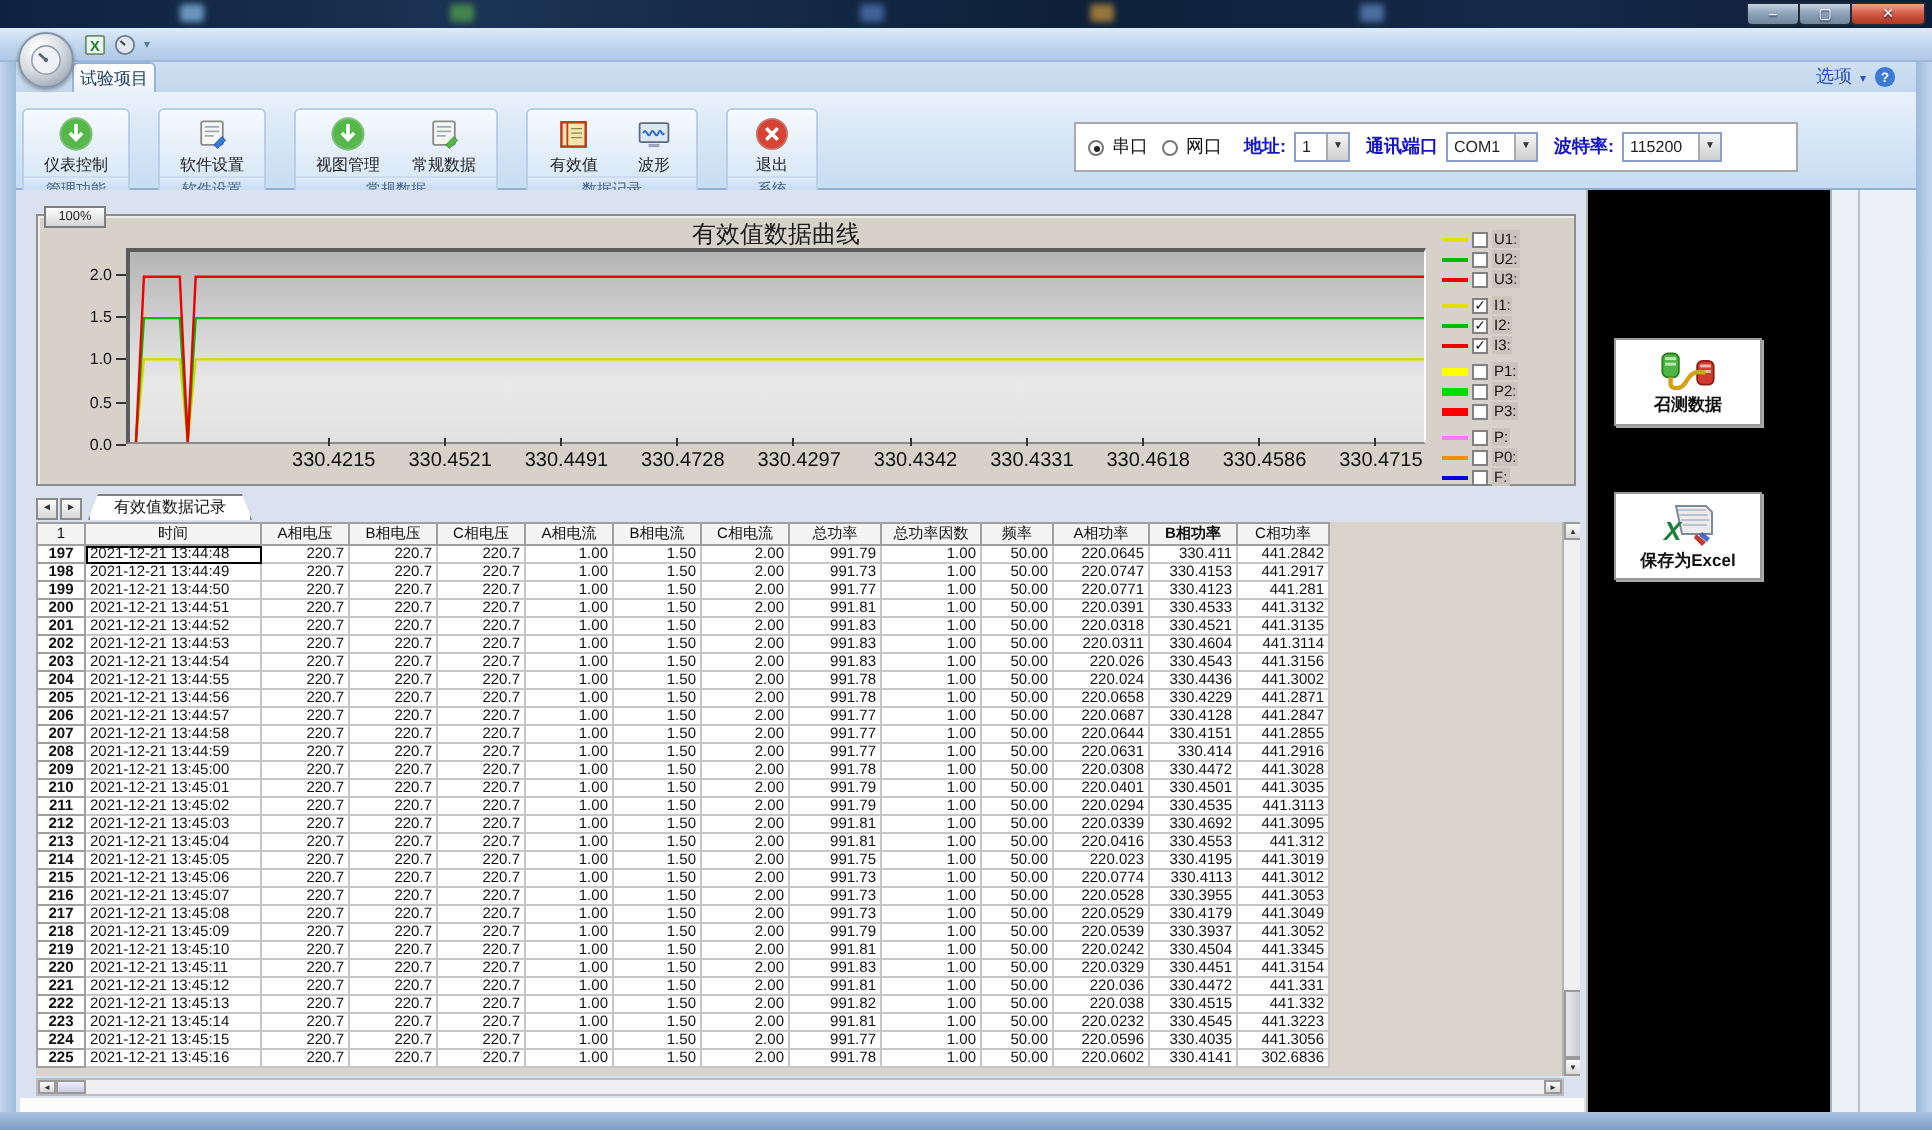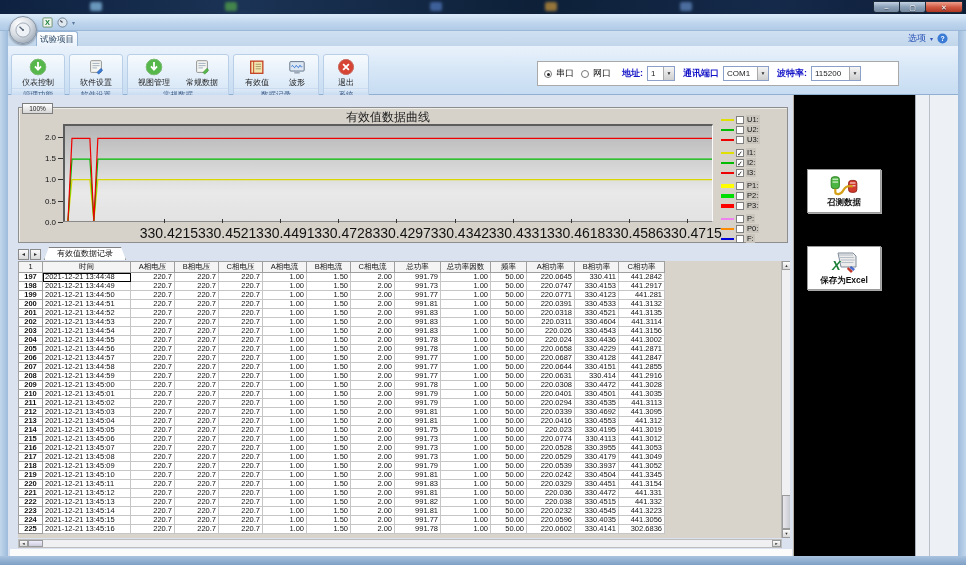--- a/index.html
+++ b/index.html
@@ -19,21 +19,21 @@
 .frame-right{position:absolute;right:0;top:31px;width:8px;height:525px;background:linear-gradient(90deg,#9dbbdc,#c3d7ec)}
 .frame-bottom{position:absolute;left:0;top:556px;width:966px;height:9px;background:linear-gradient(#a9c3e0,#7e9fc4)}
 
 .tabrow{position:absolute;left:8px;top:31px;width:950px;height:15px;background:linear-gradient(#cfe0f2,#c2d6eb)}
 .ribbontab{position:absolute;left:28px;top:0;height:15px;padding:0 3px;background:linear-gradient(#ffffff,#eaf2fb);border:1px solid #95b4d6;border-bottom:none;border-radius:3px 3px 0 0;font-size:8.5px;line-height:14px;color:#1d3least;color:#23405f}
 .optionsbox{position:absolute;right:10px;top:1px;display:flex;align-items:center;gap:4px}
 .optlabel{color:#2a54b8;font-size:9px}
 .optarrow{color:#2a54b8;font-size:6px}
 
 .ribbon{position:absolute;left:8px;top:46px;width:950px;height:49px;background:linear-gradient(#e9f2fb,#d4e5f6 55%,#c7dcf2);border-bottom:1px solid #8fb0d0}
-.rgroups{position:absolute;left:3px;top:8px;display:flex;gap:4px}
+.rgroups{position:absolute;left:3px;top:8px;display:flex;gap:14px}
 .rgroup{border:1px solid #b9cfe8;border-radius:3px;background:linear-gradient(#f6fafd,#dfecf9 60%,#d2e3f5);display:flex;flex-direction:column}
 .rbtns{display:flex;flex:1;align-items:flex-start;padding:2px 3px 0 3px;gap:2px}
 .rbtn{width:46px;display:flex;flex-direction:column;align-items:center;gap:1px;padding-top:1px;cursor:default}
 .rbtn .lbl{font-size:8px;color:#222;white-space:nowrap}
 .glabel{height:11px;font-size:7.5px;color:#44628c;text-align:center;line-height:11px;background:linear-gradient(rgba(255,255,255,.1),rgba(160,190,225,.45));border-top:1px solid #cbdcf0;border-radius:0 0 3px 3px}
 
 .connbox{position:absolute;left:529px;top:15px;width:362px;height:25px;background:#fff;border:1px solid #a9a9a9;display:flex;align-items:center;padding:0 6px;gap:4px;font-size:9px}
 .radio{width:8px;height:8px;border:1px solid #777;border-radius:50%;background:#fff;position:relative;display:inline-block}
 .radio.sel::after{content:"";position:absolute;left:2px;top:2px;width:3px;height:3px;border-radius:50%;background:#222}
 .rlabel{font-size:9px;color:#111;margin-right:3px}
@@ -44,21 +44,21 @@
 
 .client{position:absolute;left:8px;top:95px;width:950px;height:461px;background:#d9e2ee}
 
 .chartbox{position:absolute;left:10px;top:12px;width:770px;height:136px;background:#d6d2ca;border:1px solid #8e8e8e;box-shadow:inset 1px 1px 0 #efede8}
 .zoombtn{position:absolute;left:3px;top:-5px;width:31px;height:11px;background:linear-gradient(#fefefe,#d6d6d6);border:1px solid #7d7d7d;font-size:6.5px;text-align:center;line-height:9px;color:#222;z-index:3}
 .ctitle{position:absolute;left:44px;top:1px;width:650px;text-align:center;font-size:12px;color:#1a1a1a}
 .plot{position:absolute;left:44px;top:16px;width:650px;height:98px;background:linear-gradient(#b5b5b5,#e9e9e9 70%,#e2e2e2);border-top:2px solid #5c5c5c;border-left:2px solid #5c5c5c;border-right:1px solid #fafafa;border-bottom:1px solid #8a8a8a}
 .plot svg{position:absolute;left:0;top:0;width:100%;height:100%}
 .ylab{position:absolute;width:26px;text-align:right;font-size:8px;color:#111}
 .ytick{position:absolute;left:39px;width:5px;height:1px;background:#333}
-.xlab{position:absolute;top:117px;width:48px;margin-left:-24px;text-align:left;font-size:14px;color:#111}
+.xlab{position:absolute;top:117px;width:48px;margin-left:-24px;text-align:right;font-size:10px;color:#111}
 .xtick{position:absolute;top:111px;width:1px;height:4px;background:#333}
 .legend{position:absolute;left:702px;top:7px;width:66px}
 .lrow{display:flex;align-items:center;height:9px;margin-bottom:1px}
 .lrow.gap{margin-top:4px}
 .lswatch{width:13px;height:2px;margin-right:2px;flex:none}
 .lcheck{width:8px;height:8px;border:1px solid #808080;background:#fff;font-size:7px;line-height:7px;margin-right:2px;text-align:center;color:#111;flex:none}
 .llabel{font-size:7.5px;color:#111;background:#c9c5bd;padding:0 1px}
 
 .sheetrow{position:absolute;left:10px;top:152px;height:13px;display:flex;align-items:flex-end;gap:1px}
 .navbtn{width:11px;height:11px;background:linear-gradient(#fbfbfb,#d9d9d9);border:1px solid #8a8a8a;font-size:5px;line-height:9px;text-align:center;color:#333}
@@ -367,21 +367,21 @@
             <th style="width: 44px;">A相电压</th>
             <th style="width: 44px;">B相电压</th>
             <th style="width: 44px;">C相电压</th>
             <th style="width: 44px;">A相电流</th>
             <th style="width: 44px;">B相电流</th>
             <th style="width: 44px;">C相电流</th>
             <th style="width: 46px;">总功率</th>
             <th style="width: 50px;">总功率因数</th>
             <th style="width: 36px;">频率</th>
             <th style="width: 48px;">A相功率</th>
-            <th style="width: 44px;">B相功率</th>
+            <th style="width: 44px; font-weight: bold;">B相功率</th>
             <th style="width: 46px;">C相功率</th>
           </tr>
         </thead>
       <tbody id="tbody">
           <tr>
             <td class="idx">197</td>
             <td class="time sel">2021-12-21 13:44:48</td>
             <td>220.7</td>
             <td>220.7</td>
             <td>220.7</td>

